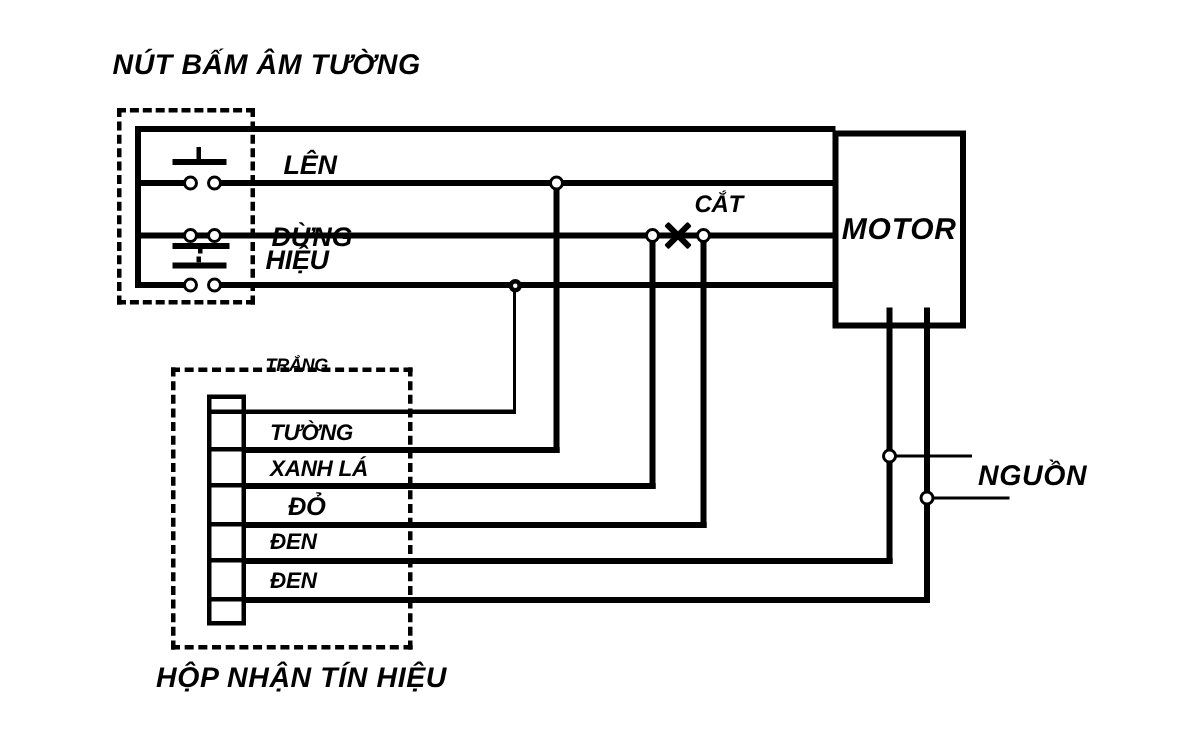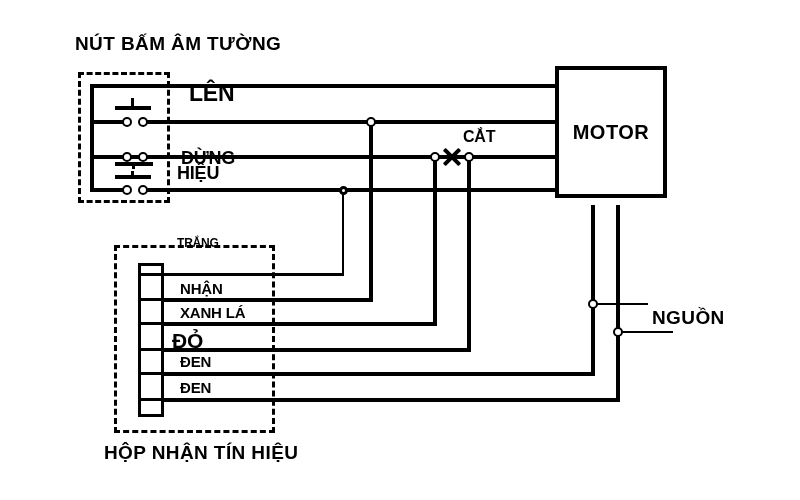--- a/index.html
+++ b/index.html
@@ -11,33 +11,33 @@
   .hl { position:absolute; height:4px; background:var(--line); }
   .vl { position:absolute; width:4px;  background:var(--line); }
   .thin-h { height:2px; }
   .thin-v { width:2px; }
   .dashed { position:absolute; border:3px dashed var(--line); background:transparent; }
   .solidbox { position:absolute; border:4px solid var(--line); background:var(--bg); box-sizing:border-box; }
   .ring { position:absolute; width:10px; height:10px; box-sizing:border-box;
           border:2.5px solid var(--line); border-radius:50%; background:var(--bg); }
   .ring.small { width:9px; height:9px; border-width:3px; }
   .lbl { position:absolute; font-weight:bold; color:var(--line); white-space:nowrap;
-         line-height:1.2; letter-spacing:-0.2px; }
+         line-height:1.2; letter-spacing:-0.2px;font-style:italic; }
   .xs { position:absolute; width:22px; height:4px; background:var(--line); border-radius:1px; }
   .motor-flex { display:flex; align-items:center; justify-content:center; }
 </style>
 </head>
 <body>
 
 <div class="canvas">
 
   <div class="dashed" style="left:78px;top:72px;width:86px;height:125px"></div>
   <div class="dashed" style="left:114px;top:245px;width:155px;height:182px"></div>
 
-  <div class="solidbox motor-flex" style="left:555px;top:66px;width:112px;height:132px">
+  <div class="solidbox motor-flex" style="left:555px;top:87px;width:89px;height:132px">
     <span class="lbl" style="position:static;font-size:20px;letter-spacing:.5px">MOTOR</span>
   </div>
 
   <div class="solidbox" style="left:138px;top:263px;width:26px;height:154px;border-width:3px"></div>
   <div class="hl" style="left:140px;top:273px;width:22px;height:3px"></div>
   <div class="hl" style="left:140px;top:298px;width:22px;height:3px"></div>
   <div class="hl" style="left:140px;top:322px;width:22px;height:3px"></div>
   <div class="hl" style="left:140px;top:348px;width:22px;height:3px"></div>
   <div class="hl" style="left:140px;top:372px;width:22px;height:3px"></div>
   <div class="hl" style="left:140px;top:398px;width:22px;height:3px"></div>
@@ -90,27 +90,27 @@
   <div class="ring small" style="left:339px;top:186px"></div>
   <div class="ring" style="left:430px;top:152px"></div>
   <div class="ring" style="left:464px;top:152px"></div>
   <div class="ring" style="left:588px;top:299px"></div>
   <div class="ring" style="left:613px;top:327px"></div>
 
   <div class="xs" style="left:441px;top:155px;transform:rotate(45deg)"></div>
   <div class="xs" style="left:441px;top:155px;transform:rotate(-45deg)"></div>
 
   <div class="lbl" style="left:75px;top:33px;font-size:19px;letter-spacing:.4px">NÚT BẤM ÂM TƯỜNG</div>
-  <div class="lbl" style="left:189px;top:80px;font-size:23px">LÊN</div>
+  <div class="lbl" style="left:189px;top:100px;font-size:18px">LÊN</div>
   <div class="lbl" style="left:181px;top:148px;font-size:18px">DỪNG</div>
   <div class="lbl" style="left:177px;top:163px;font-size:18px">HIỆU</div>
   <div class="lbl" style="left:463px;top:127px;font-size:16px">CẮT</div>
   <div class="lbl" style="left:104px;top:442px;font-size:19px;letter-spacing:.4px">HỘP NHẬN TÍN HIỆU</div>
   <div class="lbl" style="left:652px;top:307px;font-size:19px;letter-spacing:.4px">NGUỒN</div>
 
   <div class="lbl" style="left:177px;top:236px;font-size:12px">TRẮNG</div>
-  <div class="lbl" style="left:180px;top:280px;font-size:15px">NHẬN</div>
+  <div class="lbl" style="left:180px;top:280px;font-size:15px">TƯỜNG</div>
   <div class="lbl" style="left:180px;top:304px;font-size:15px">XANH LÁ</div>
-  <div class="lbl" style="left:172px;top:328px;font-size:21px">ĐỎ</div>
+  <div class="lbl" style="left:192px;top:328px;font-size:17px">ĐỎ</div>
   <div class="lbl" style="left:180px;top:353px;font-size:15px">ĐEN</div>
   <div class="lbl" style="left:180px;top:379px;font-size:15px">ĐEN</div>
 
 </div>
 
 </body></html>

